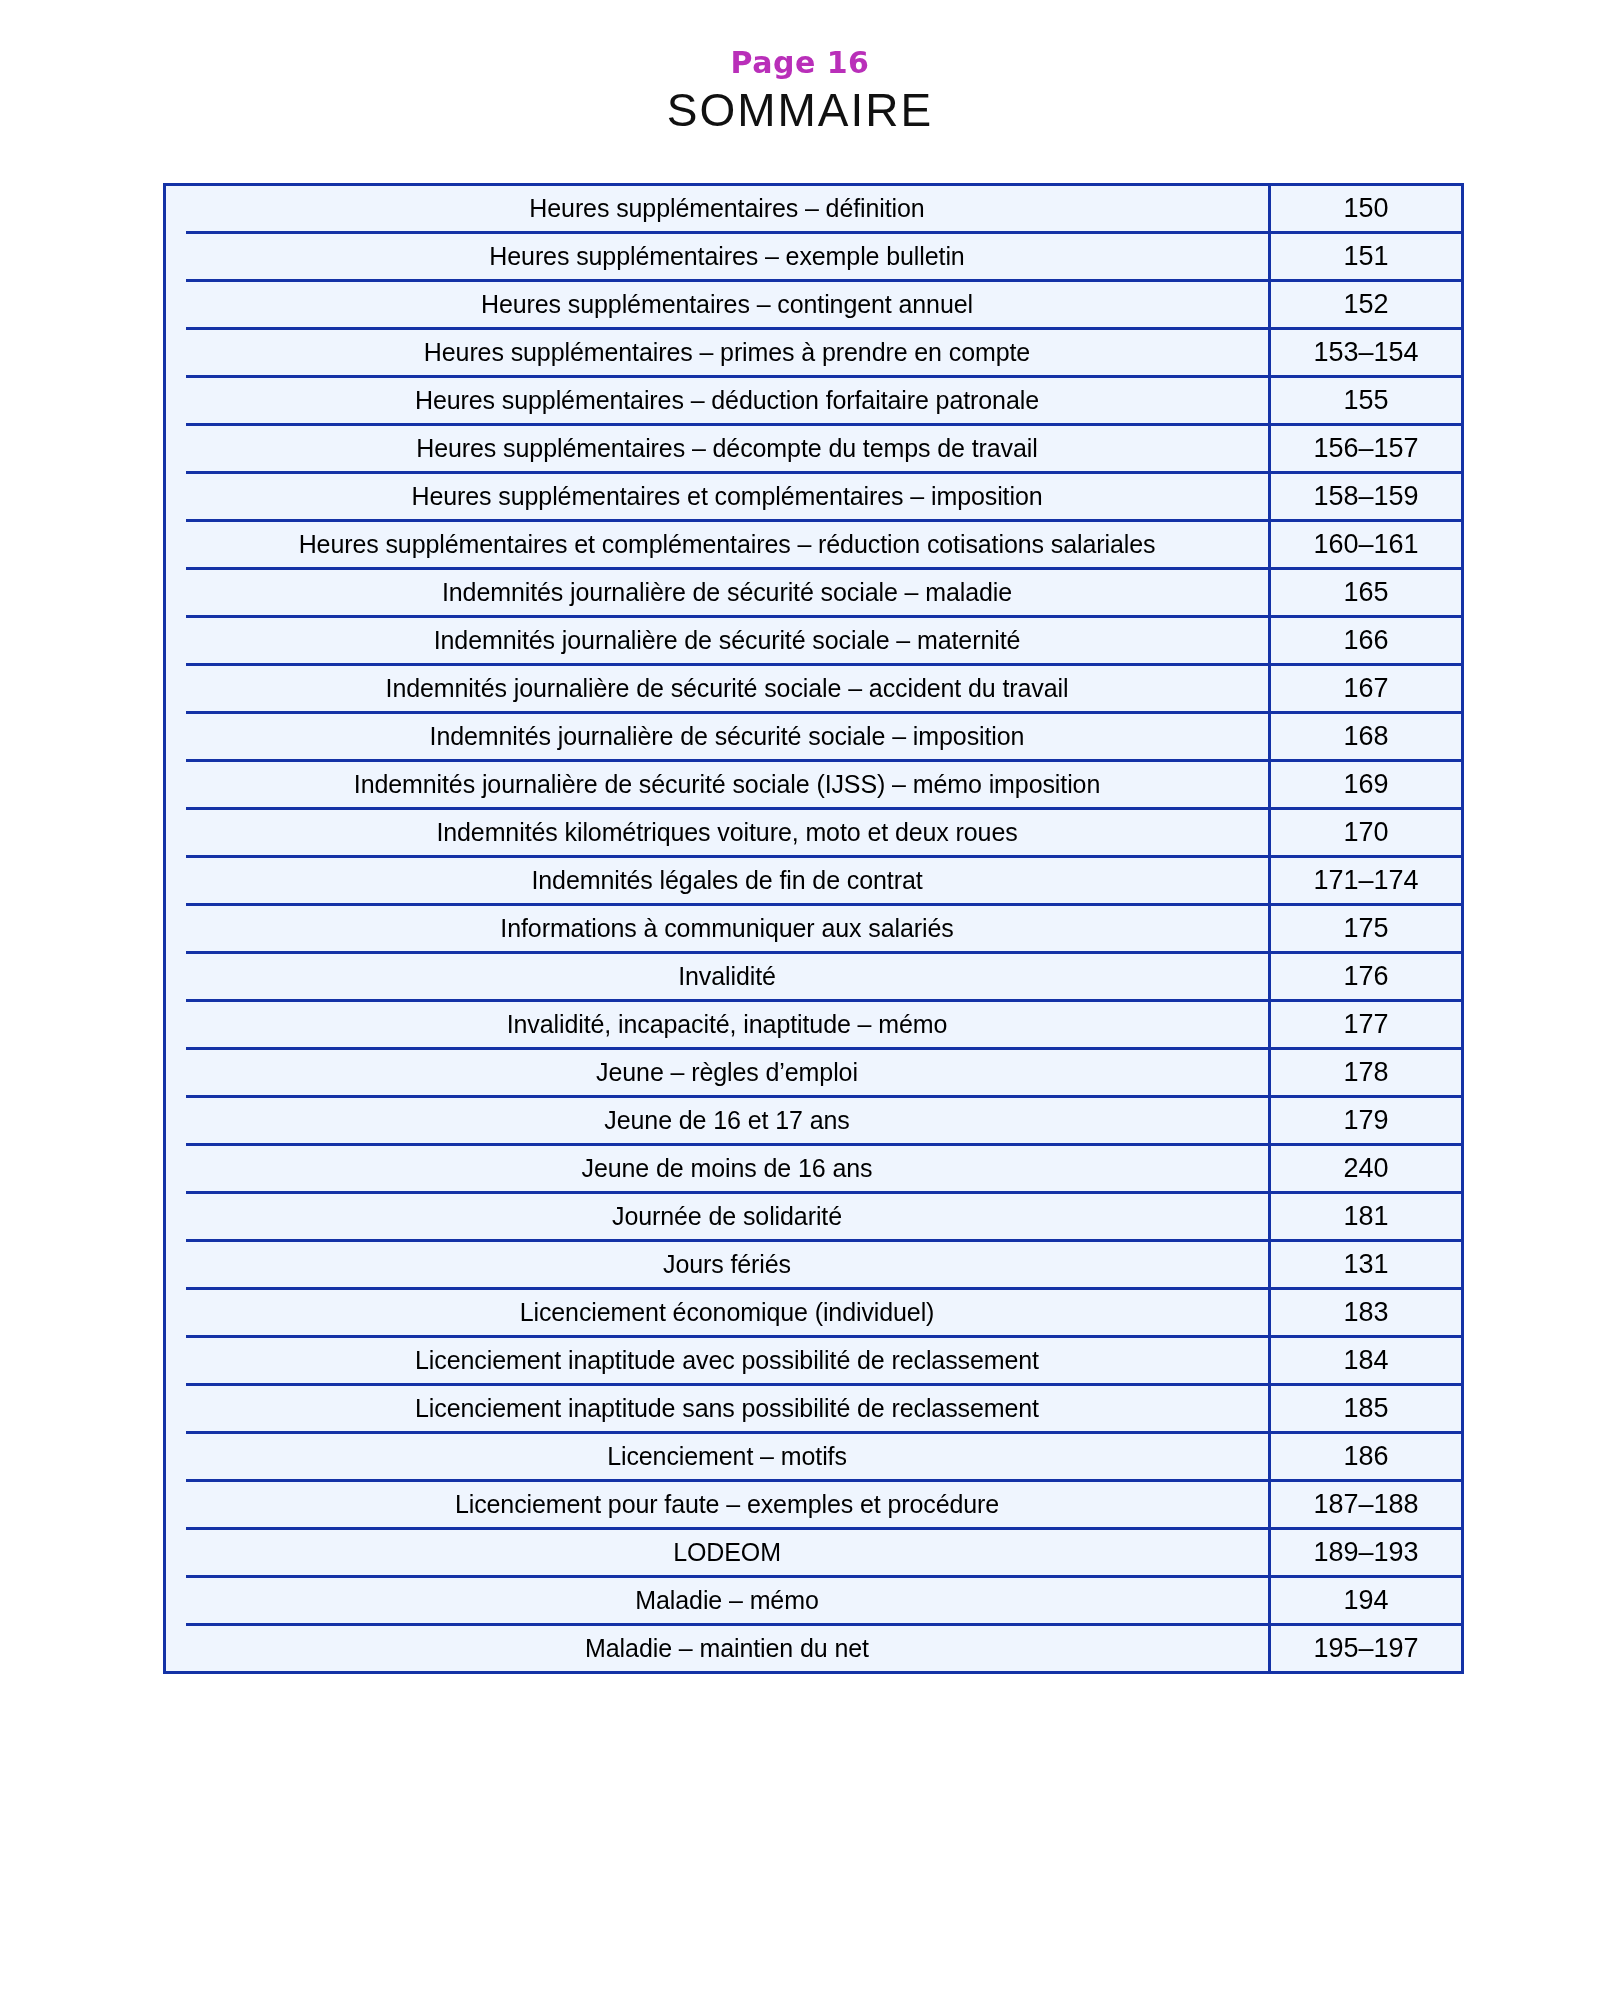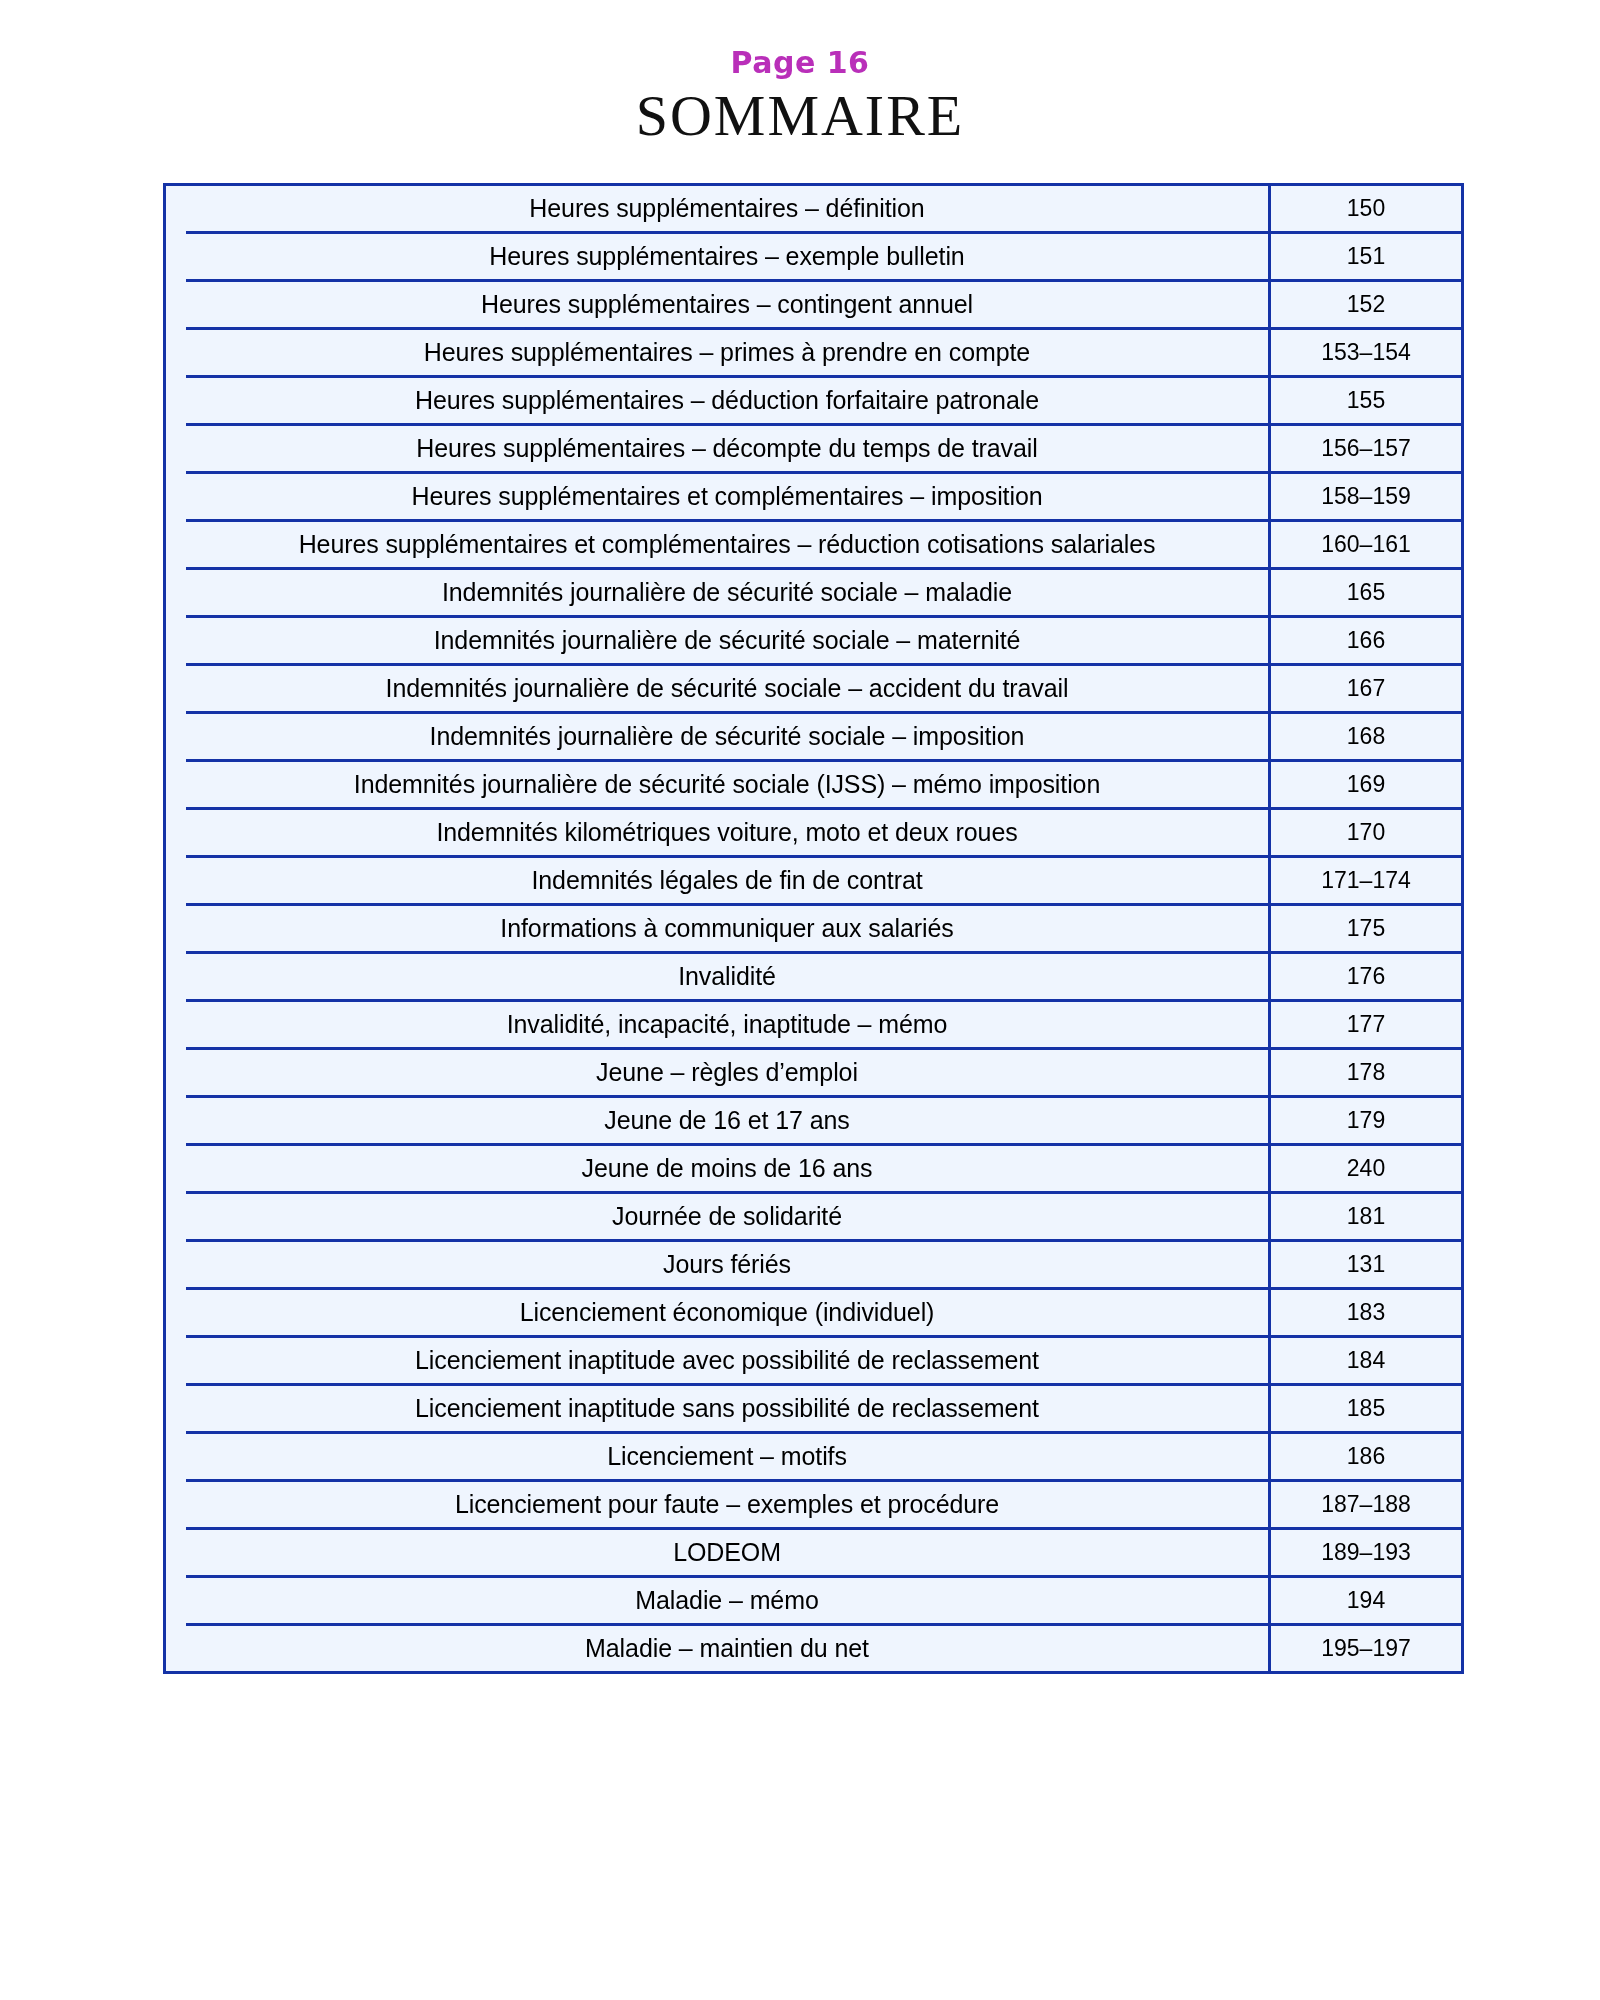--- a/index.html
+++ b/index.html
@@ -32,23 +32,23 @@
   .page-label {
     font-family: "DejaVu Sans", sans-serif;
     font-weight: bold;
     font-size: 30px;
     letter-spacing: 0.5px;
     color: #b92fb9;
     line-height: 1.0;
     margin: 0;
   }
   .doc-title {
-    font-family: Liberation Serif, serif;
+    font-family: Liberation Sans, sans-serif;
     font-weight: normal;
-    font-size: 58px;
+    font-size: 46px;
     letter-spacing: 2px;
     color: #111111;
     line-height: 1.05;
     margin: 8px 0 16px 0;
   }
 
   
   .toc-wrap {
     position: absolute;
     left: 163px;
@@ -79,21 +79,21 @@
     border-top: 3px solid #1432a6;
     white-space: nowrap;
     overflow: hidden;
     font-family: "Liberation Sans", sans-serif;
   }
   table.toc tr:first-child td {
     border-top: none;
   }
   table.toc td.page-num {
     border-left: 3px solid #1432a6;
-    font-size: 23px;
+    font-size: 27px;
   }
   table.toc td.entry-title {
     letter-spacing: -0.1px;
   }
 </style>
 </head>
 <body>
 
 <div class="page">
 

